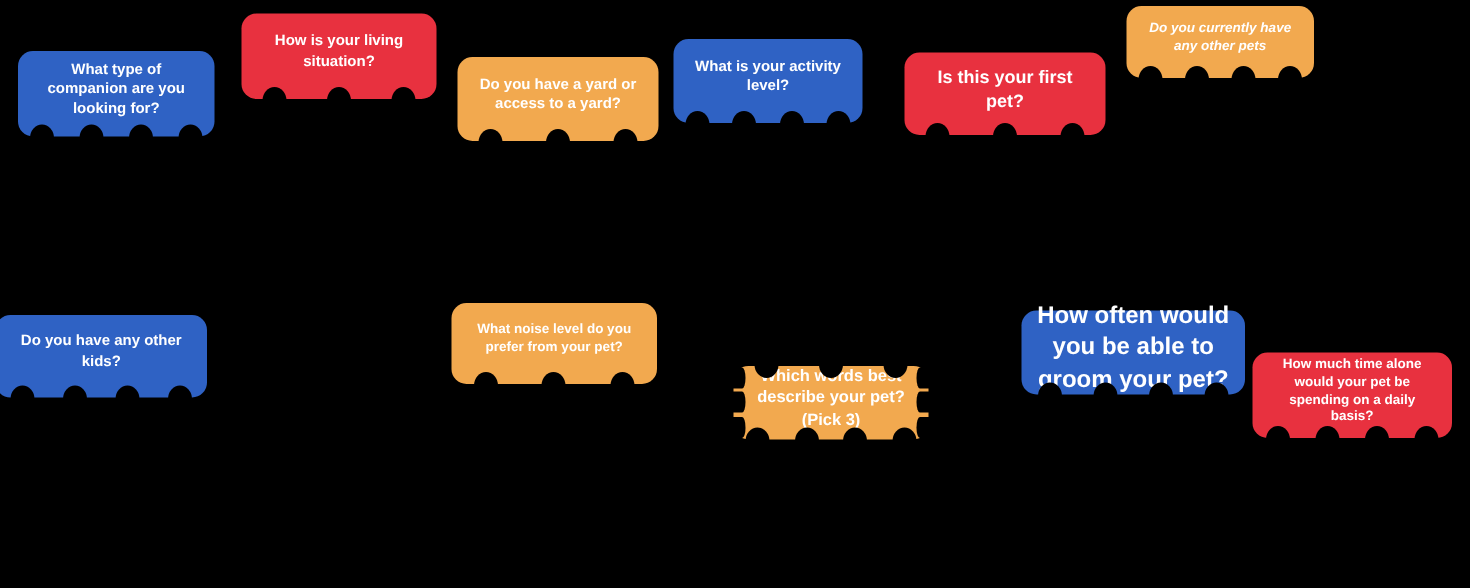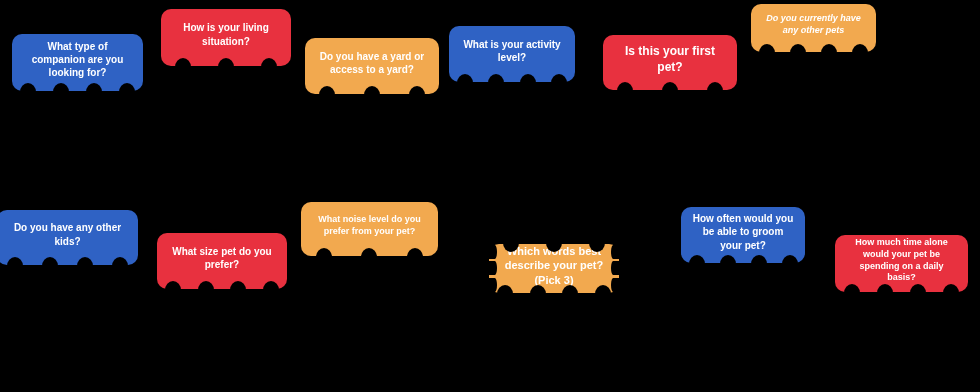--- a/index.html
+++ b/index.html
@@ -140,29 +140,20 @@
     </div>
     <div class="card" style="left: -3px; top: 210px; width: 141px; height: 55px; background: rgb(47, 98, 196); font-size: 10px;">
       <span class="label">Do you have any other kids?</span>
       <div class="notch-row bottom">
         <div class="notch"></div>
         <div class="notch"></div>
         <div class="notch"></div>
         <div class="notch"></div>
       </div>
     </div>
-    <div class="card" style="left: 157px; top: 233px; width: 130px; height: 56px; background: rgb(232, 49, 63); font-size: 10px;">
-      <span class="label">What size pet do you prefer?</span>
-      <div class="notch-row bottom">
-        <div class="notch"></div>
-        <div class="notch"></div>
-        <div class="notch"></div>
-        <div class="notch"></div>
-      </div>
-    </div>
     <div class="card" style="left: 301px; top: 202px; width: 137px; height: 54px; background: rgb(242, 169, 79); font-size: 9px;">
       <span class="label">What noise level do you prefer from your pet?</span>
       <div class="notch-row bottom">
         <div class="notch"></div>
         <div class="notch"></div>
         <div class="notch"></div>
       </div>
     </div>
     <div class="card" style="left: 489px; top: 244px; width: 130px; height: 49px; background: rgb(242, 169, 79); font-size: 11px;">
       <span class="label">Which words best describe your pet? (Pick 3)</span>
@@ -181,21 +172,21 @@
         <div class="notch"></div>
         <div class="notch"></div>
         <div class="notch"></div>
       </div>
       <div class="notch-row side right">
         <div class="notch"></div>
         <div class="notch"></div>
         <div class="notch"></div>
       </div>
     </div>
-    <div class="card" style="left: 681px; top: 207px; width: 124px; height: 56px; background: rgb(47, 98, 196); font-size: 10px;">
+    <div class="card" style="left: 681px; top: 207px; width: 149px; height: 56px; background: rgb(47, 98, 196); font-size: 16px;">
       <span class="label">How often would you be able to groom your pet?</span>
       <div class="notch-row bottom">
         <div class="notch"></div>
         <div class="notch"></div>
         <div class="notch"></div>
         <div class="notch"></div>
       </div>
     </div>
     <div class="card" style="left: 835px; top: 235px; width: 133px; height: 57px; background: rgb(232, 49, 63); font-size: 9px;">
       <span class="label">How much time alone would your pet be spending on a daily basis?</span>

